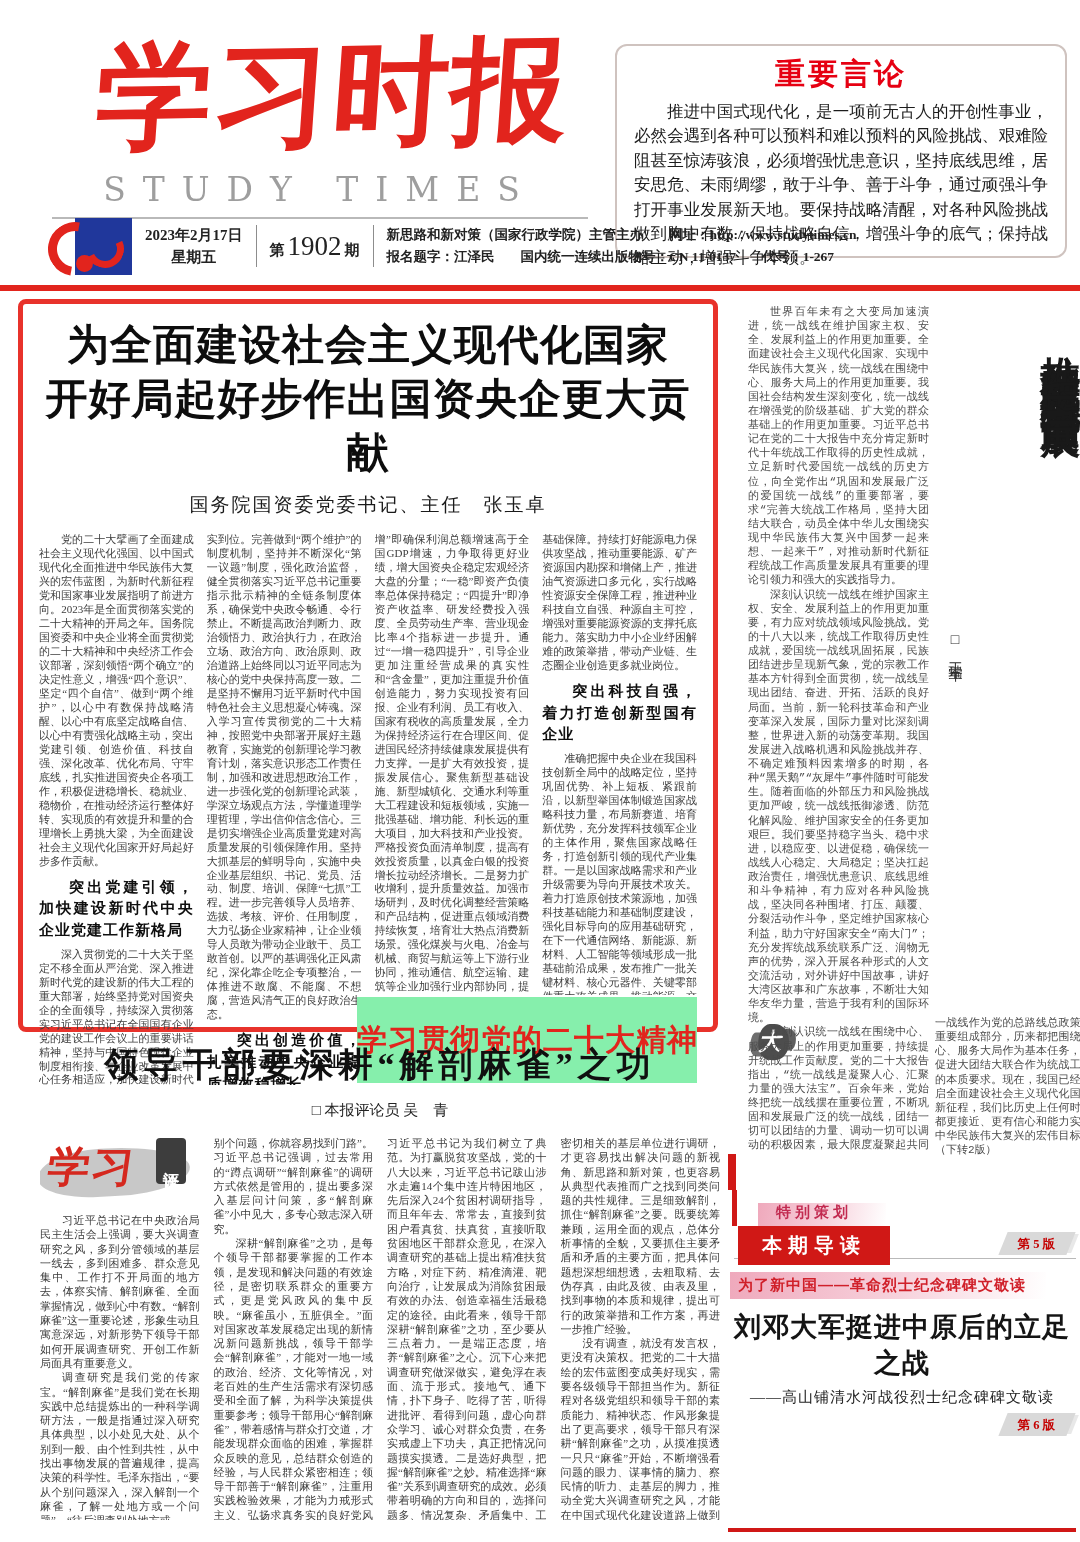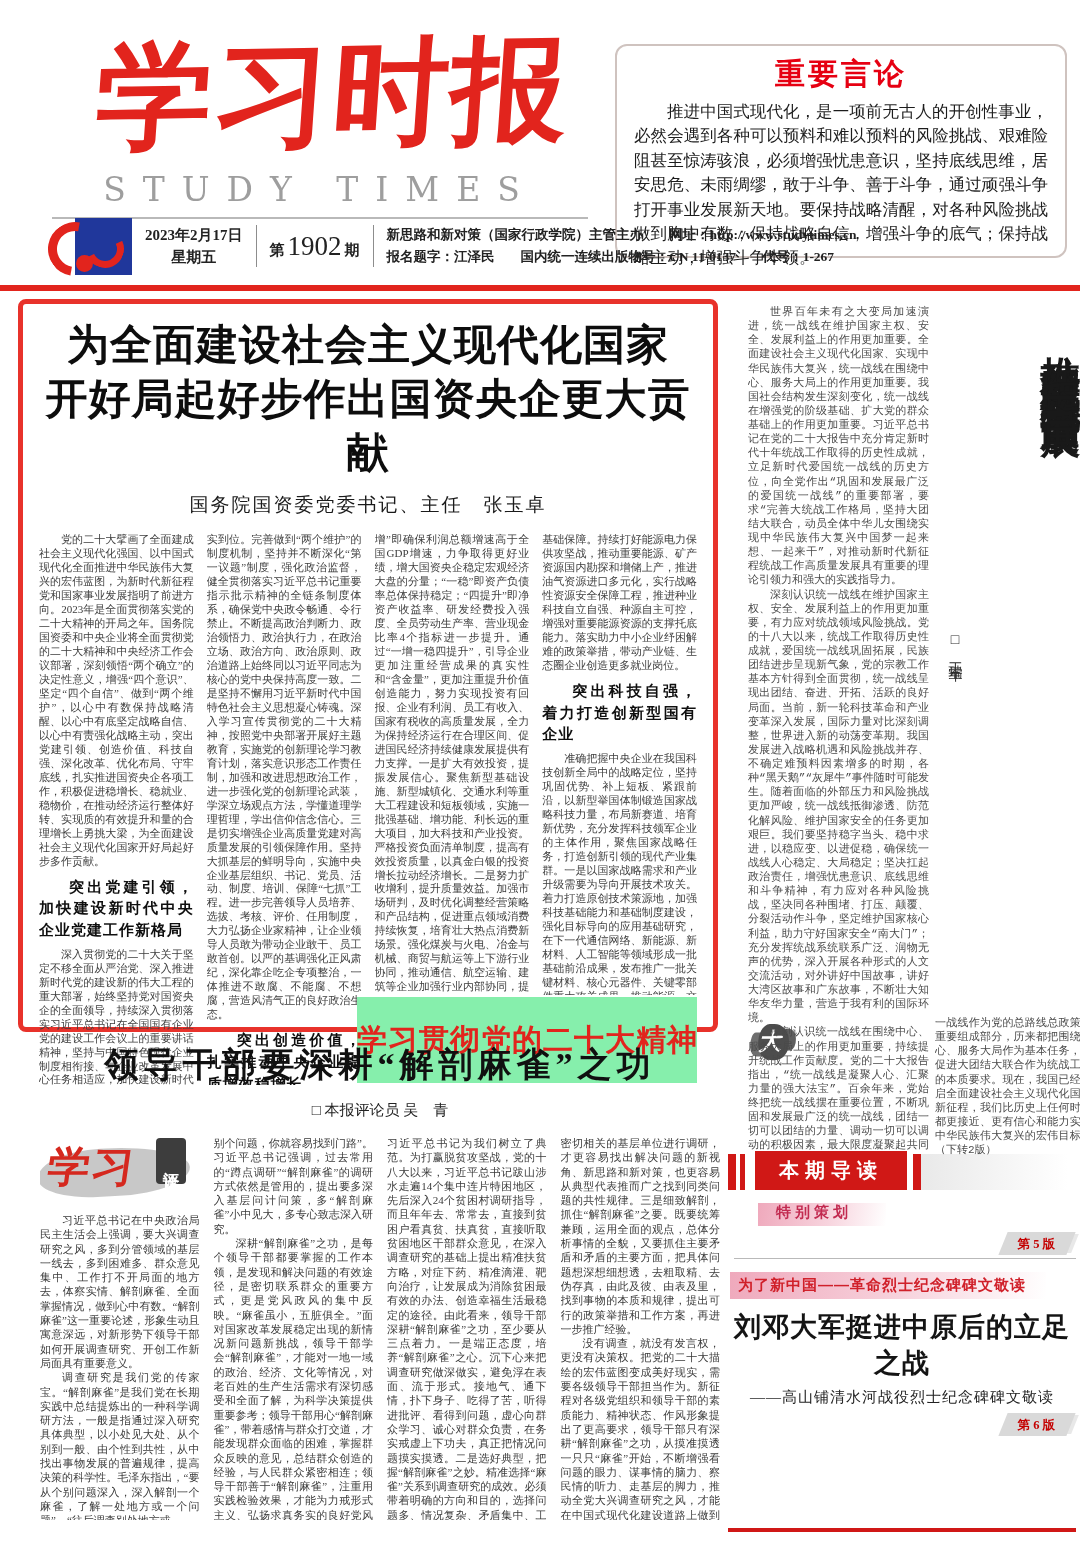--- a/index.html
+++ b/index.html
@@ -87,21 +87,21 @@
   .clogo::before{content:"";position:absolute;left:-2px;top:10px;right:2px;bottom:8px;
     background:#9a9a9a;opacity:.55;border-radius:46% 60% 52% 42%/60% 52% 58% 46%;transform:rotate(-3deg);}
   .clogo-cn{position:absolute;left:8px;top:2px;font-size:42px;font-weight:900;color:#d5281e;
     transform:skewX(-8deg);letter-spacing:2px;}
   .clogo-seal{position:absolute;right:6px;top:0;width:30px;height:46px;background:#3d3d3d;color:#fff;
     writing-mode:vertical-rl;font-size:16px;font-weight:bold;text-align:center;line-height:30px;
     border-radius:4px;letter-spacing:2px;}
 
   
   .guide{position:absolute;left:728px;top:1154px;width:348px;height:374px;border-bottom:4px solid #d01816;}
-  .ghead{display:flex;align-items:flex-end;height:36px;}
+  .ghead{display:flex;align-items:flex-start;height:36px;flex-direction:column;}
   .gbar{width:8px;height:36px;background:#d01816;flex:0 0 auto;}
   .gbar.thin{width:5px;margin-left:4px;}
   .gtitle-box{margin-left:10px;background:#d01816;color:#fff;font-size:20px;font-weight:bold;
     letter-spacing:6px;padding:6px 24px;flex:0 0 auto;}
   .gfade{flex:1;height:36px;margin-left:6px;background:linear-gradient(to right,#d01816 0,#d01816 8px,#e9e9e9 8px,rgba(233,233,233,0) 95%);}
   .gitem{margin-top:13px;}
   .gtag{display:inline-block;background:linear-gradient(100deg,#efa9bc 0%,#f7d3dd 55%,rgba(255,255,255,0) 100%);
     color:#c22a50;font-size:15px;font-weight:bold;padding:0 34px 4px 18px;letter-spacing:4px;}
   .gtag.indent{margin-left:30px;}
   .gtag.longtag{color:#d0202a;letter-spacing:1px;padding:4px 20px 4px 8px;margin-left:2px;}

